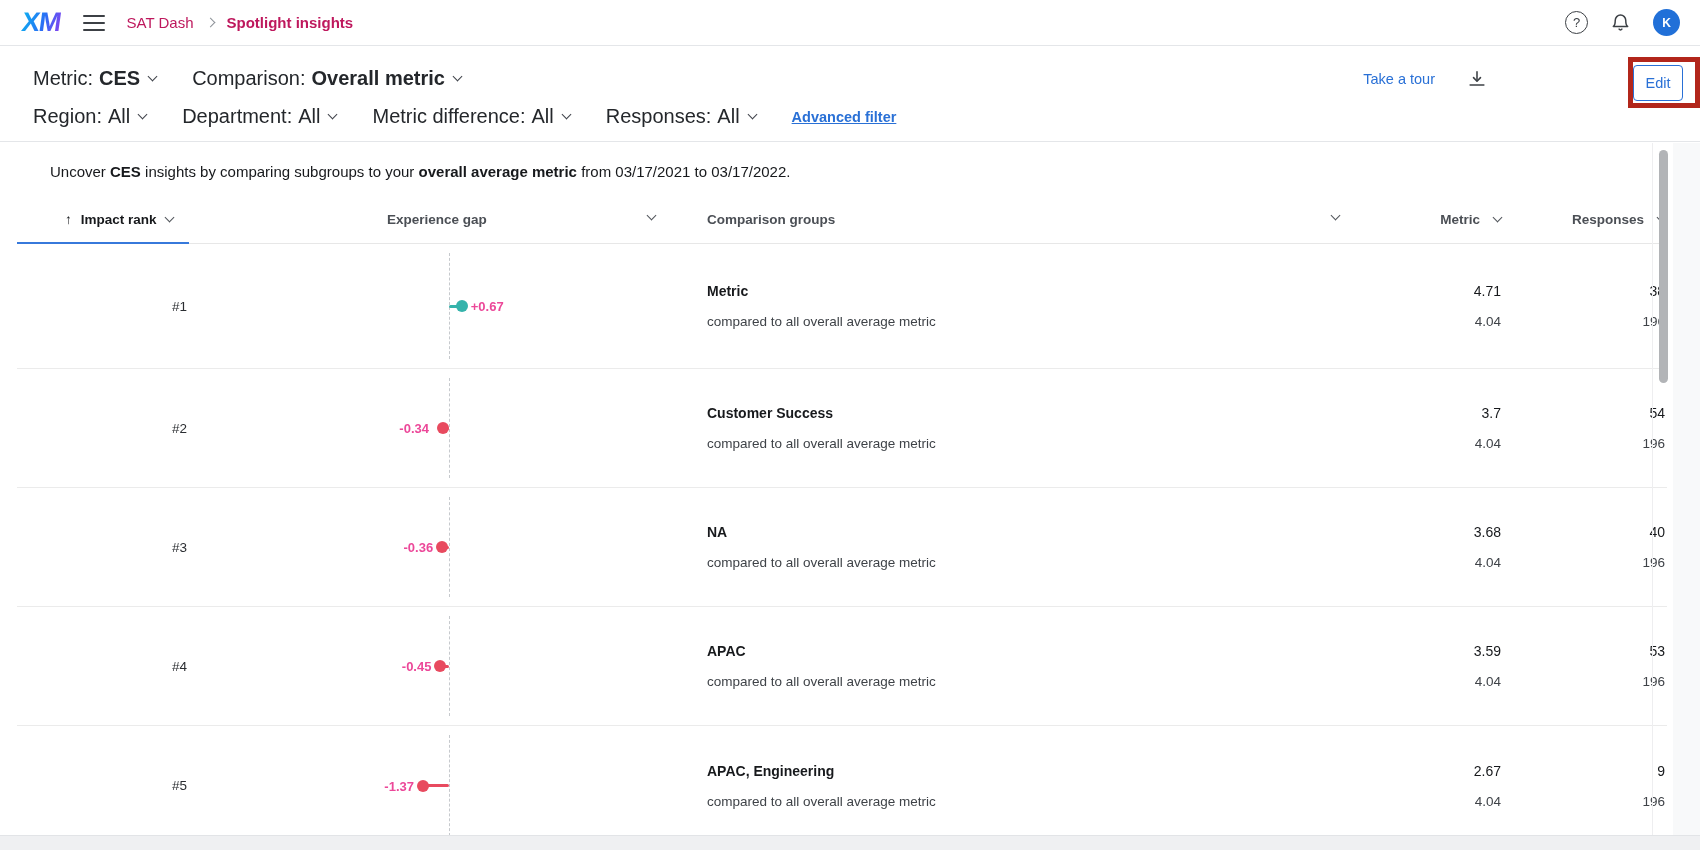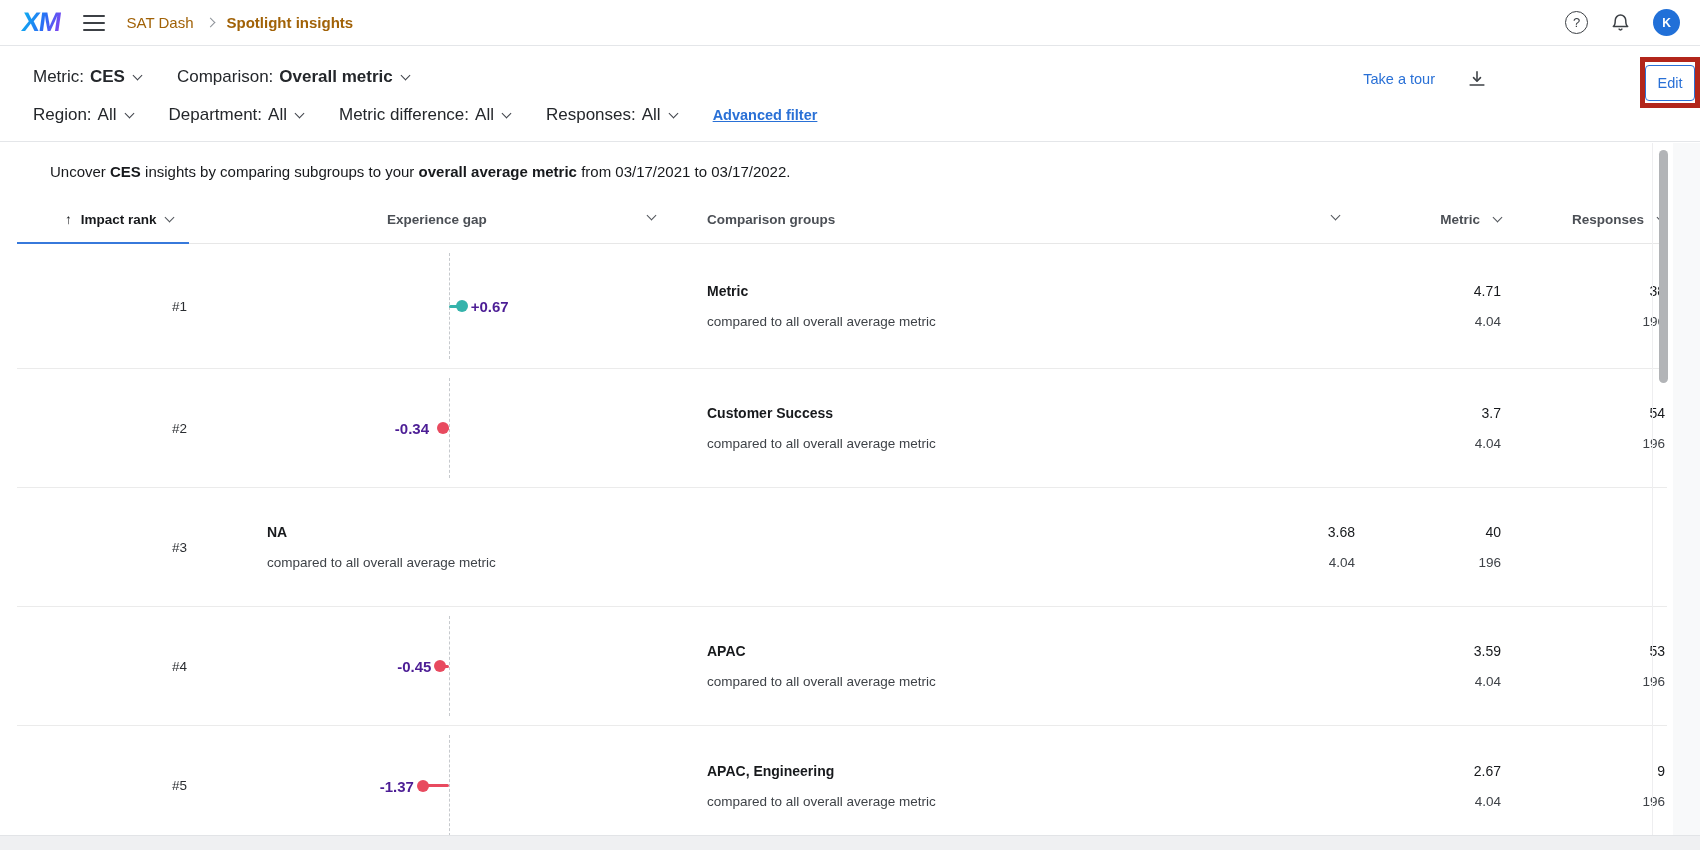--- a/index.html
+++ b/index.html
@@ -9,49 +9,49 @@
 
   
   .topbar { position:absolute; top:0; left:0; width:1700px; height:46px; background:#fff;
     border-bottom:1px solid #e4e6e9; display:flex; align-items:center; }
   .xm-logo { margin-left:22px; font-size:27px; font-weight:bold; letter-spacing:-1px;
     transform:skewX(-8deg); background:linear-gradient(100deg,#0cb1f0 0%,#2a6ef5 55%,#8a3ff0 100%);
     -webkit-background-clip:text; background-clip:text; color:transparent; cursor:pointer; }
   .hamburger { margin-left:22px; width:22px; height:16px; display:flex; flex-direction:column;
     justify-content:space-between; cursor:pointer; }
   .hamburger div { height:2px; background:#3c4045; border-radius:1px; }
-  .breadcrumb { margin-left:22px; display:flex; align-items:center; font-size:15px; color:#a16207; }
+  .breadcrumb { margin-left:22px; display:flex; align-items:center; font-size:15px; color:#be185d; }
   .crumb-parent { cursor:pointer; }
   .crumb-sep { width:7px; height:7px; border-top:1.6px solid #8d9298; border-right:1.6px solid #8d9298;
     transform:rotate(45deg); margin:0 12px 0 14px; }
   .crumb-current { font-weight:bold; }
   .topbar-right { margin-left:auto; display:flex; align-items:center; gap:22px; margin-right:20px; }
   .help-icon { width:23px; height:23px; border:1.6px solid #3c4045; border-radius:50%;
     display:flex; align-items:center; justify-content:center; font-size:13px; color:#3c4045; cursor:pointer; }
   .bell-icon { cursor:pointer; display:flex; }
   .avatar { width:27px; height:27px; border-radius:50%; background:#2170d8; color:#fff;
     display:flex; align-items:center; justify-content:center; font-size:12px; font-weight:bold; cursor:pointer; }
 
   
   .toolbar { position:absolute; top:47px; left:0; width:1700px; height:95px; background:#fff;
     border-bottom:1px solid #e4e6e9; }
   .filter-row { position:absolute; left:33px; display:flex; align-items:center; gap:36px; }
   .filter-row.r1 { top:20px; }
   .filter-row.r2 { top:58px; }
-  .chip { display:flex; align-items:center; font-size:17px; color:#24272b; cursor:pointer; white-space:nowrap; }
+  .chip { display:flex; align-items:center; font-size:20px; color:#24272b; cursor:pointer; white-space:nowrap; }
   .chip .lbl { margin-right:6px; }
   .chip .val { font-weight:bold; }
   .chev { width:7px; height:7px; border-right:1.6px solid #3f434a; border-bottom:1.6px solid #3f434a;
     transform:rotate(45deg); display:inline-block; margin-left:9px; margin-top:-4px; }
   .adv-filter { font-size:14.5px; font-weight:bold; color:#2970d6; text-decoration:underline; cursor:pointer; }
   .toolbar-right { position:absolute; top:0; right:0; height:95px; }
   .tour-link { position:absolute; top:24px; right:265px; font-size:14.5px; color:#2970d6; cursor:pointer; white-space:nowrap; }
   .download-btn { position:absolute; top:21px; right:212px; cursor:pointer; }
-  .annotation-box { position:absolute; top:10px; right:0; width:60px; height:51px;
-    border:5px solid #b2261b; display:flex; align-items:center; justify-content:center; }
+  .annotation-box { position:absolute; top:10px; right:0; width:72px; height:51px;
+    border:5px solid #b2261b; display:flex; align-items:center; }
   .edit-btn { width:50px; height:36px; background:#fff; border:1px solid #2970d6; border-radius:4px;
     color:#2970d6; font-size:14.5px; font-family:"Liberation Sans",sans-serif; cursor:pointer; }
 
   
   .card { position:absolute; top:143px; left:0; width:1700px; height:693px; background:#fff; overflow:hidden;padding-left:17px; }
   .description { margin:20px 0 0 33px; font-size:15px; color:#17191c; }
   .description b { font-weight:bold; }
 
   .table { margin-top:16px; width:1650px; }
   .thead { position:relative; height:48px; display:grid;
@@ -73,21 +73,21 @@
   .trow { height:119px; display:grid; grid-template-columns:178px 440px 700px 146px 164px;
     align-items:center; padding-left:22px; border-bottom:1px solid #ebebeb; }
   .trow.first { height:125px; }
   .trow:last-child { border-bottom:none; }
   .c-rank { font-size:13.5px; color:#2a2d31; text-align:right; padding-right:30px; }
   .c-gap { position:relative; height:100%; }
   .dashline { position:absolute; left:232px; top:9px; bottom:9px; width:0; border-left:1px dashed #c6c9cd; }
   .gap-viz { position:absolute; inset:0; }
   .gap-stem { position:absolute; top:50%; height:3px; margin-top:-1.5px; border-radius:2px; }
   .gap-dot { position:absolute; top:50%; width:12px; height:12px; margin-top:-6px; border-radius:50%; }
-  .gap-label { position:absolute; top:50%; transform:translateY(-50%); font-size:15px; font-weight:bold; color:#4c1d95; white-space:nowrap; }
+  .gap-label { position:absolute; top:50%; transform:translateY(-50%); font-size:13px; font-weight:bold; color:#ec4899; white-space:nowrap; }
   .c-groups { display:flex; flex-direction:column; gap:15px; padding-left:50px; }
   .gname { font-size:14px; font-weight:bold; color:#17191c; }
   .gsub { font-size:13.5px; color:#3f4348; }
   .c-nums { display:flex; flex-direction:column; gap:15px; text-align:right; padding-right:2px; }
   .nmain { font-size:14px; font-weight:normal; color:#17191c; }
   .nsub { font-size:13.5px; color:#3f4348; }
 
   
   .gutter-line { position:absolute; top:143px; left:1652px; width:1px; height:693px; background:#eeeef0; }
   .gutter-bg { position:absolute; top:143px; left:1673px; width:27px; height:693px; background:#f8f9fa; }
@@ -247,20 +247,28 @@
               <div class="nmain">3.7</div>
               <div class="nsub">4.04</div>
             </div>
             <div class="c-nums">
               <div class="nmain">54</div>
               <div class="nsub">196</div>
             </div>
           </div>
           <div class="trow">
             <div class="c-rank">#3</div>
+            <div class="c-gap">
+              <div class="dashline"></div>
+              <div class="gap-viz">
+                <div class="gap-stem" style="left: 225.16px; width: 6.84px; background: rgb(232, 74, 95);"></div>
+                <div class="gap-dot" style="left: 219.16px; background: rgb(232, 74, 95);"></div>
+                <div class="gap-label" style="left: 216.16px; transform: translate(-100%, -50%);">-0.36</div>
+              </div>
+            </div>
             <div class="c-groups">
               <div class="gname">NA</div>
               <div class="gsub">compared to all overall average metric</div>
             </div>
             <div class="c-nums">
               <div class="nmain">3.68</div>
               <div class="nsub">4.04</div>
             </div>
             <div class="c-nums">
               <div class="nmain">40</div>

